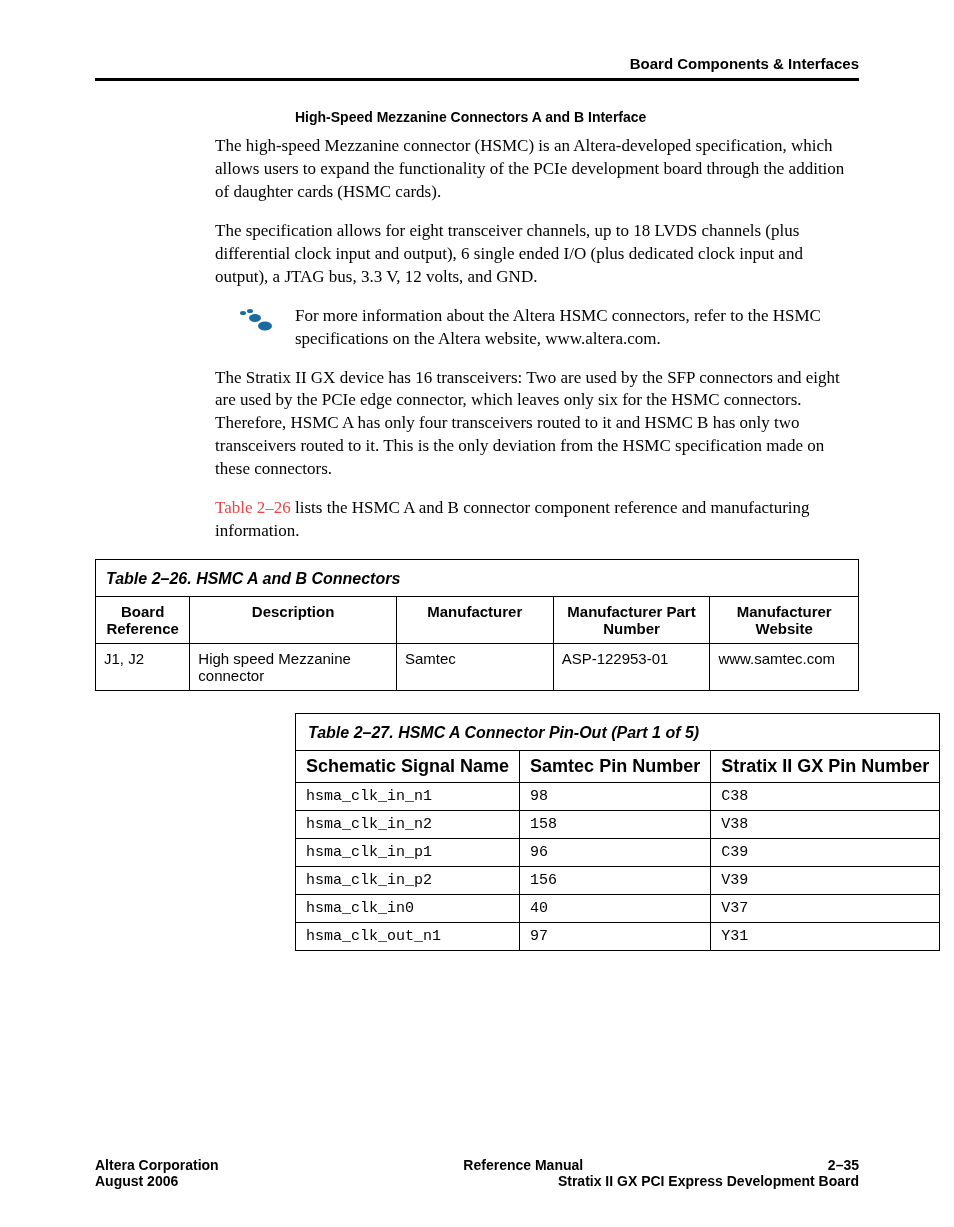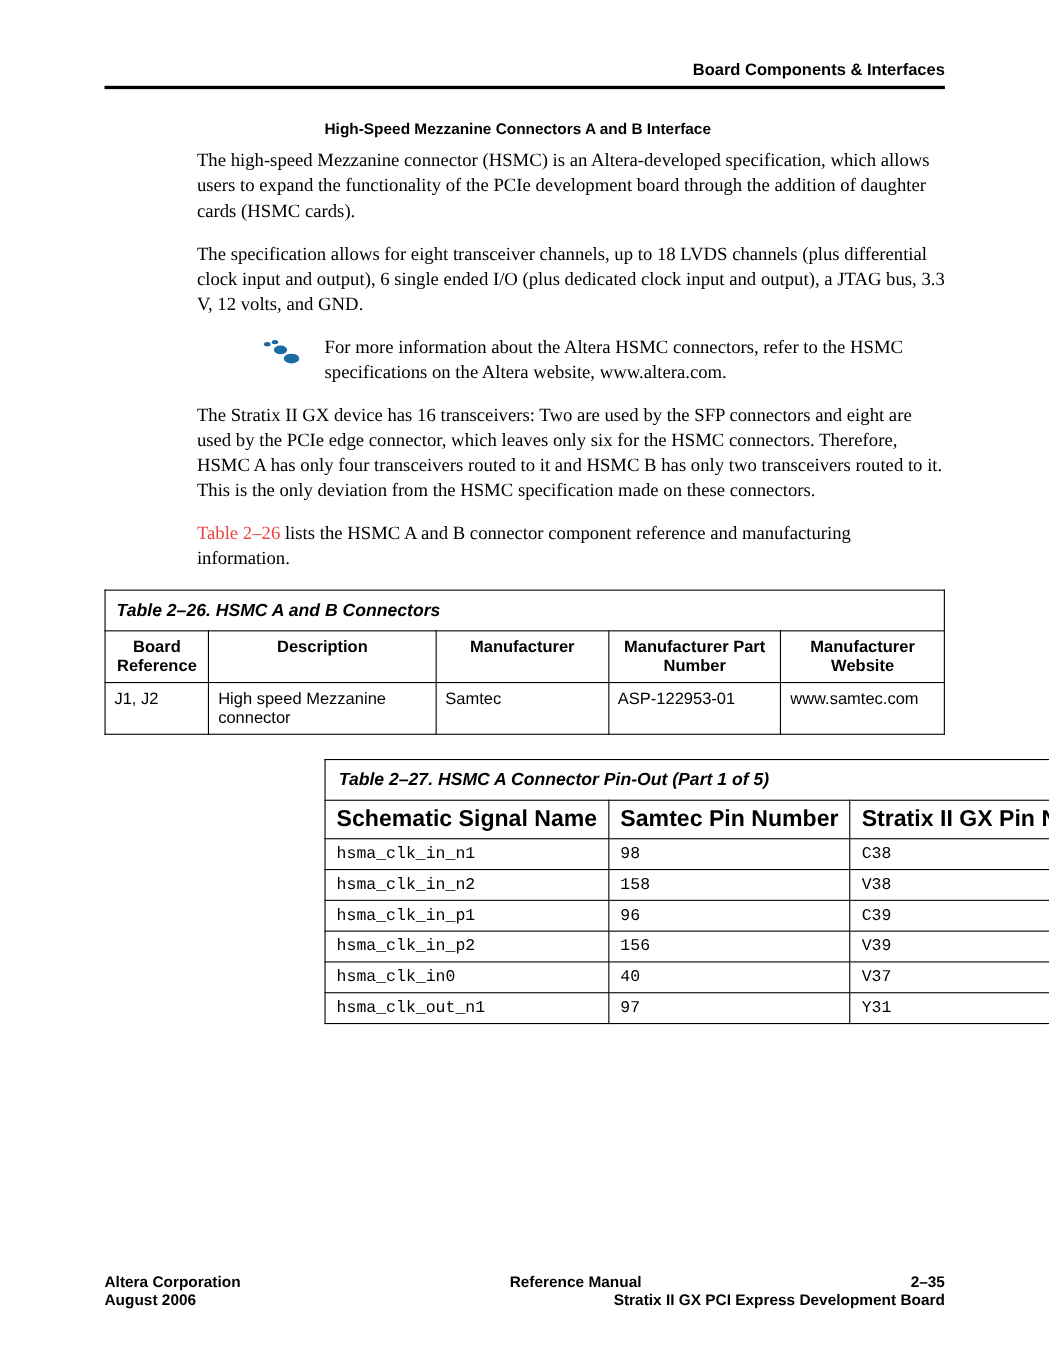--- a/index.html
+++ b/index.html
@@ -32,21 +32,21 @@
     font-family: Arial, Helvetica, sans-serif;
     font-weight: bold;
     font-size: 14px;
     margin-left: 200px;
     margin-bottom: 10px;
   }
   .body-para {
     font-family: "Book Antiqua", Palatino, "Times New Roman", serif;
     font-size: 17px;
     line-height: 1.35;
-    margin-left: 84px;
+    margin-left: 120px;
     margin-bottom: 16px;
   }
   .body-para .link { color: #ef4444; }
   .info-row {
     display: flex;
     align-items: flex-start;
   }
   .info-icon {
     width: 200px;
     flex: 0 0 200px;
@@ -118,21 +118,21 @@
     padding: 10px 10px 8px 12px;
     caption-side: top;
   }
   table.inner th, table.inner td {
     border: 1px solid #000;
     padding: 5px 10px;
   }
   table.inner thead th {
     font-family: Arial, Helvetica, sans-serif;
     font-weight: bold;
-    font-size: 21px;
+    font-size: 18px;
     text-align: center;
     white-space: nowrap;
   }
   table.inner tbody td {
     font-family: "Courier New", Courier, monospace;
     font-size: 15px;
   }
   .t27-sig  { width: 210px; }
   .t27-sam  { width: 165px; }
   .t27-gx   { width: 185px; }

